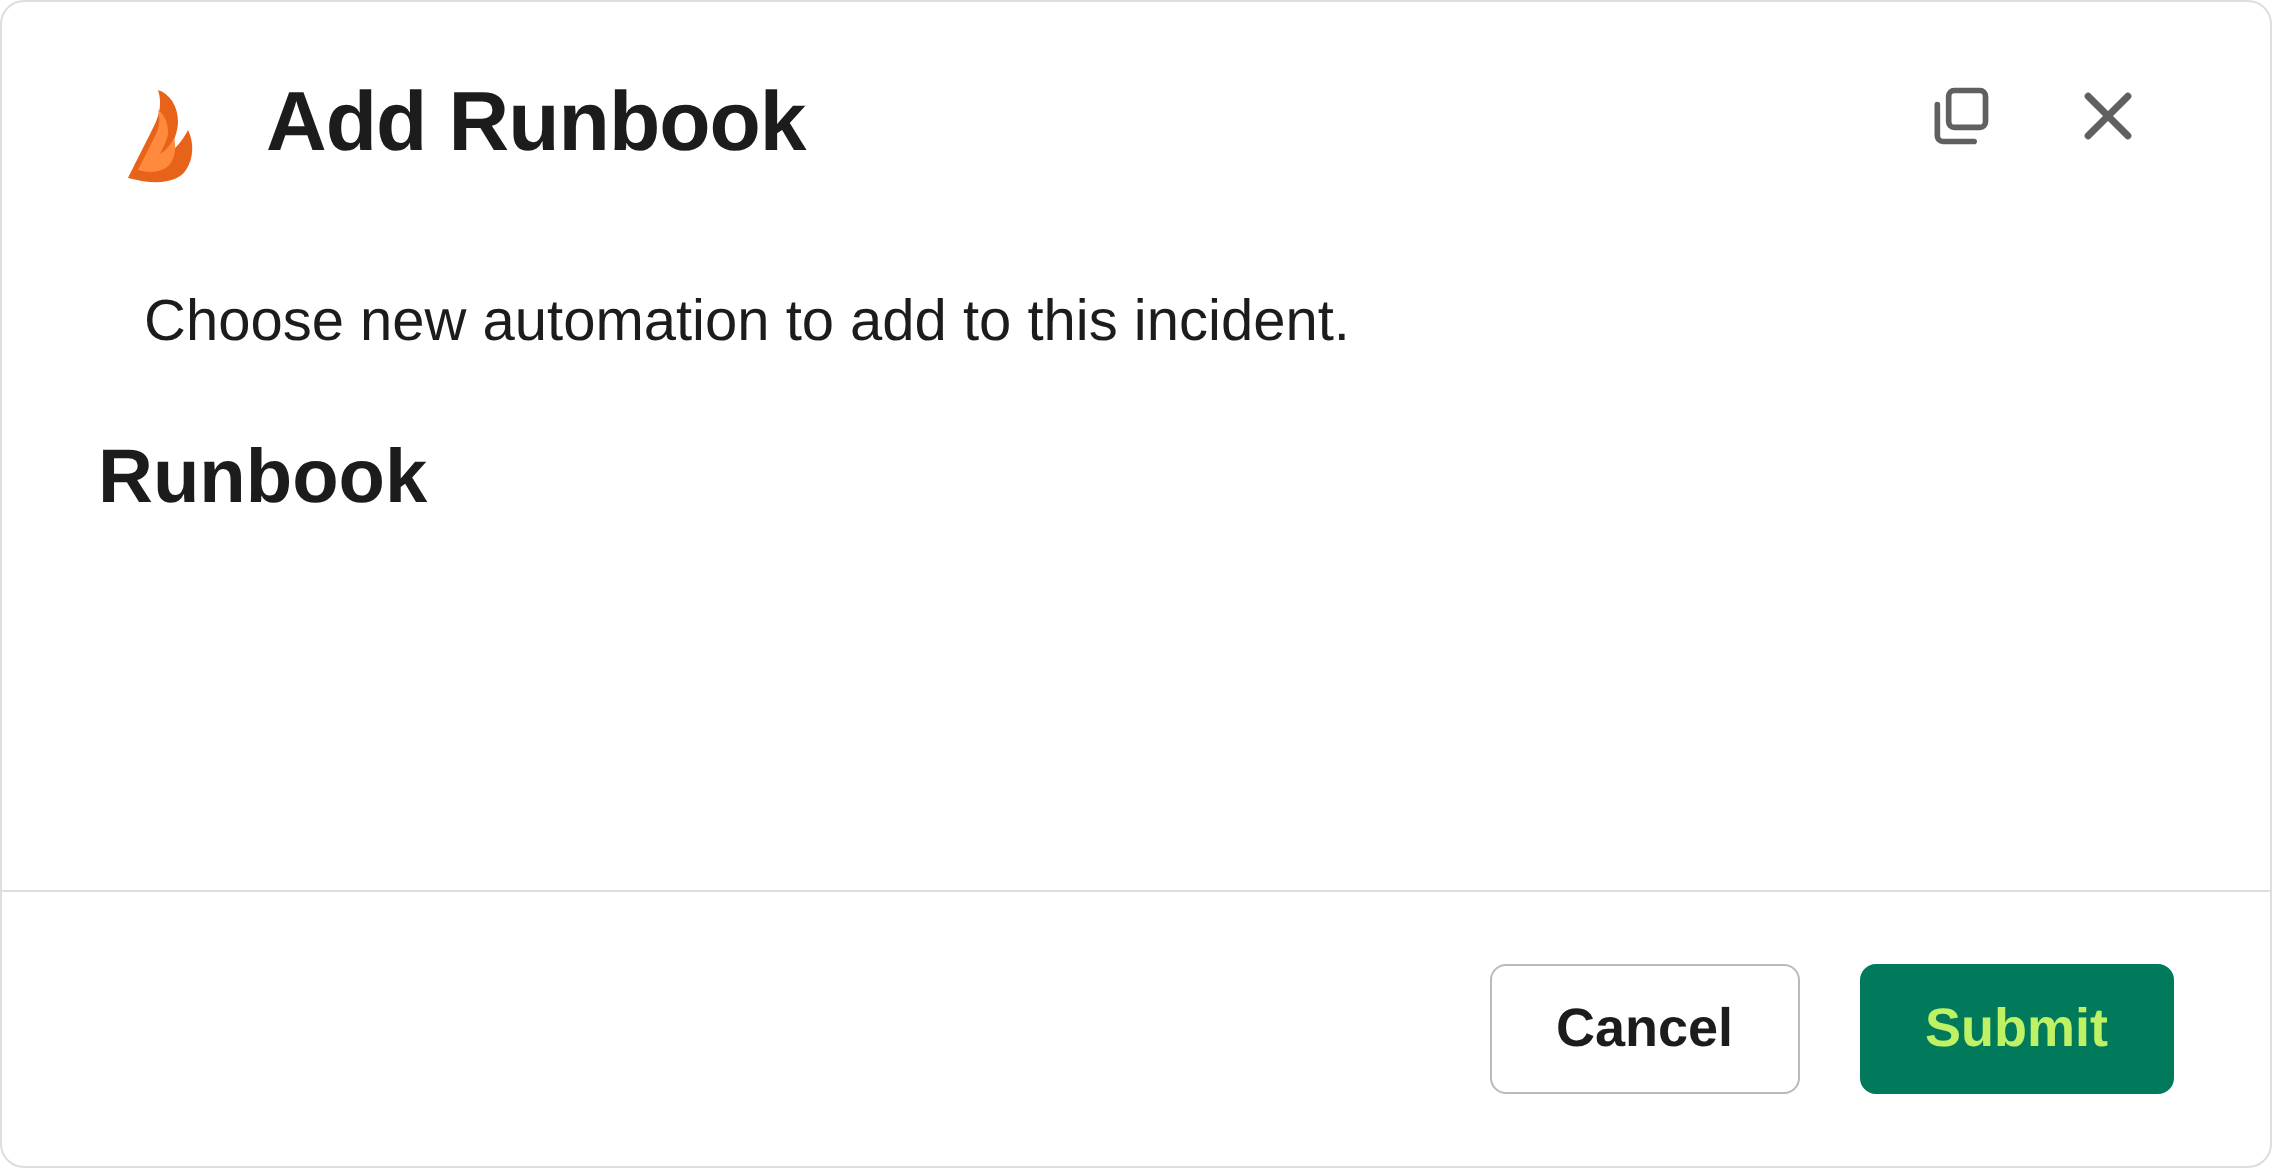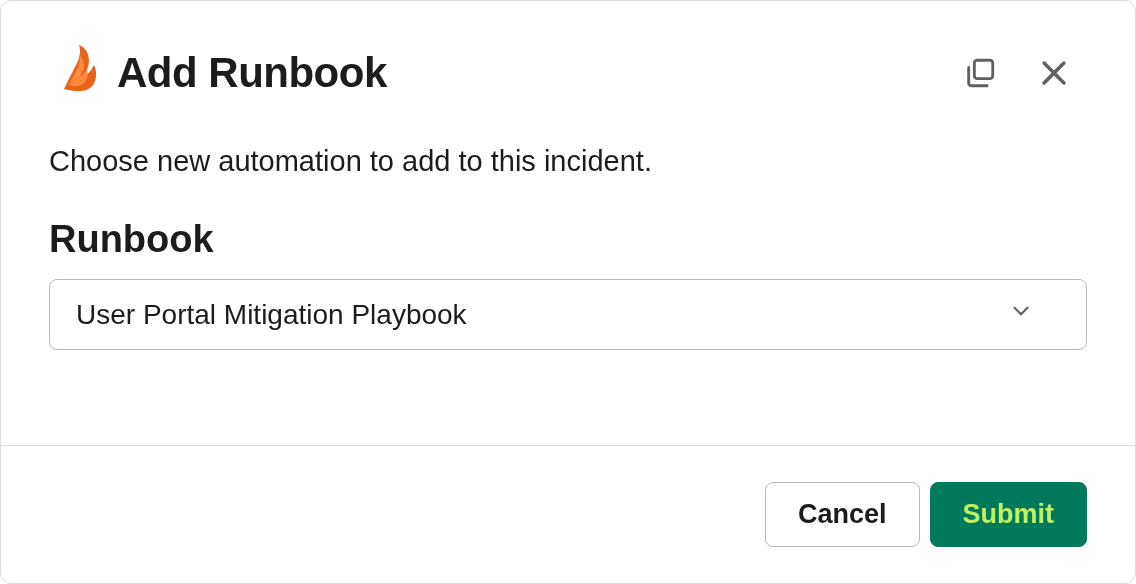--- a/index.html
+++ b/index.html
@@ -13,23 +13,23 @@
       width: 1136px;
       height: 584px;
       display: flex;
       flex-direction: column;
       border: 1px solid #ddd;
       border-radius: 12px;
       overflow: hidden;
     }
     .header {
       display: flex;
-      align-items: flex-end;
+      align-items: flex-start;
       padding: 36px 60px 0 48px;
-      gap: 8px;
+      gap: 24px;
     }
     .app-icon {
       width: 60px;
       height: 60px;
       flex-shrink: 0;
     }
     .title {
       font-size: 42px;
       font-weight: 900;
       color: #1d1c1d;
@@ -53,20 +53,21 @@
     }
     .content {
       padding: 48px 48px 36px 48px;
       flex: 1;
     }
     .description {
       font-size: 29px;
       color: #1d1c1d;
       margin-bottom: 40px;
       font-weight: 400;
+      margin-left: 23px;
     }
     .field-label {
       font-size: 38px;
       font-weight: 700;
       color: #1d1c1d;
       margin-bottom: 18px;
       display: block;
     }
     .select-wrapper {
       position: relative;
@@ -92,21 +93,21 @@
     }
     .chevron {
       color: #616061;
       flex-shrink: 0;
     }
     .footer {
       border-top: 1px solid #ddd;
       padding: 36px 48px;
       display: flex;
       justify-content: flex-end;
-      gap: 10px;
+      gap: 30px;
     }
     .btn {
       font-size: 27px;
       font-weight: 700;
       padding: 16px 32px;
       border-radius: 8px;
       cursor: pointer;
       font-family: inherit;
     }
     .btn-cancel {
@@ -147,28 +148,18 @@
           <line x1="19" y1="5" x2="5" y2="19"></line>
         </svg>
       </span>
     </button>
   </div>
 </div>
 
 <div class="content">
   <p class="description">Choose new automation to add to this incident.</p>
   <label class="field-label">Runbook</label>
-  <div class="select-wrapper">
-    <button class="select-box">
-      <span class="select-value">User Portal Mitigation Playbook</span>
-      <span class="chevron">
-        <svg width="26" height="26" viewBox="0 0 24 24" fill="none" stroke="currentColor" stroke-width="2" stroke-linecap="round" stroke-linejoin="round">
-          <polyline points="6 9 12 15 18 9"></polyline>
-        </svg>
-      </span>
-    </button>
-  </div>
 </div>
 
 <div class="footer">
   <button class="btn btn-cancel">Cancel</button>
   <button class="btn btn-submit">Submit</button>
 </div>
 
 </body></html>

